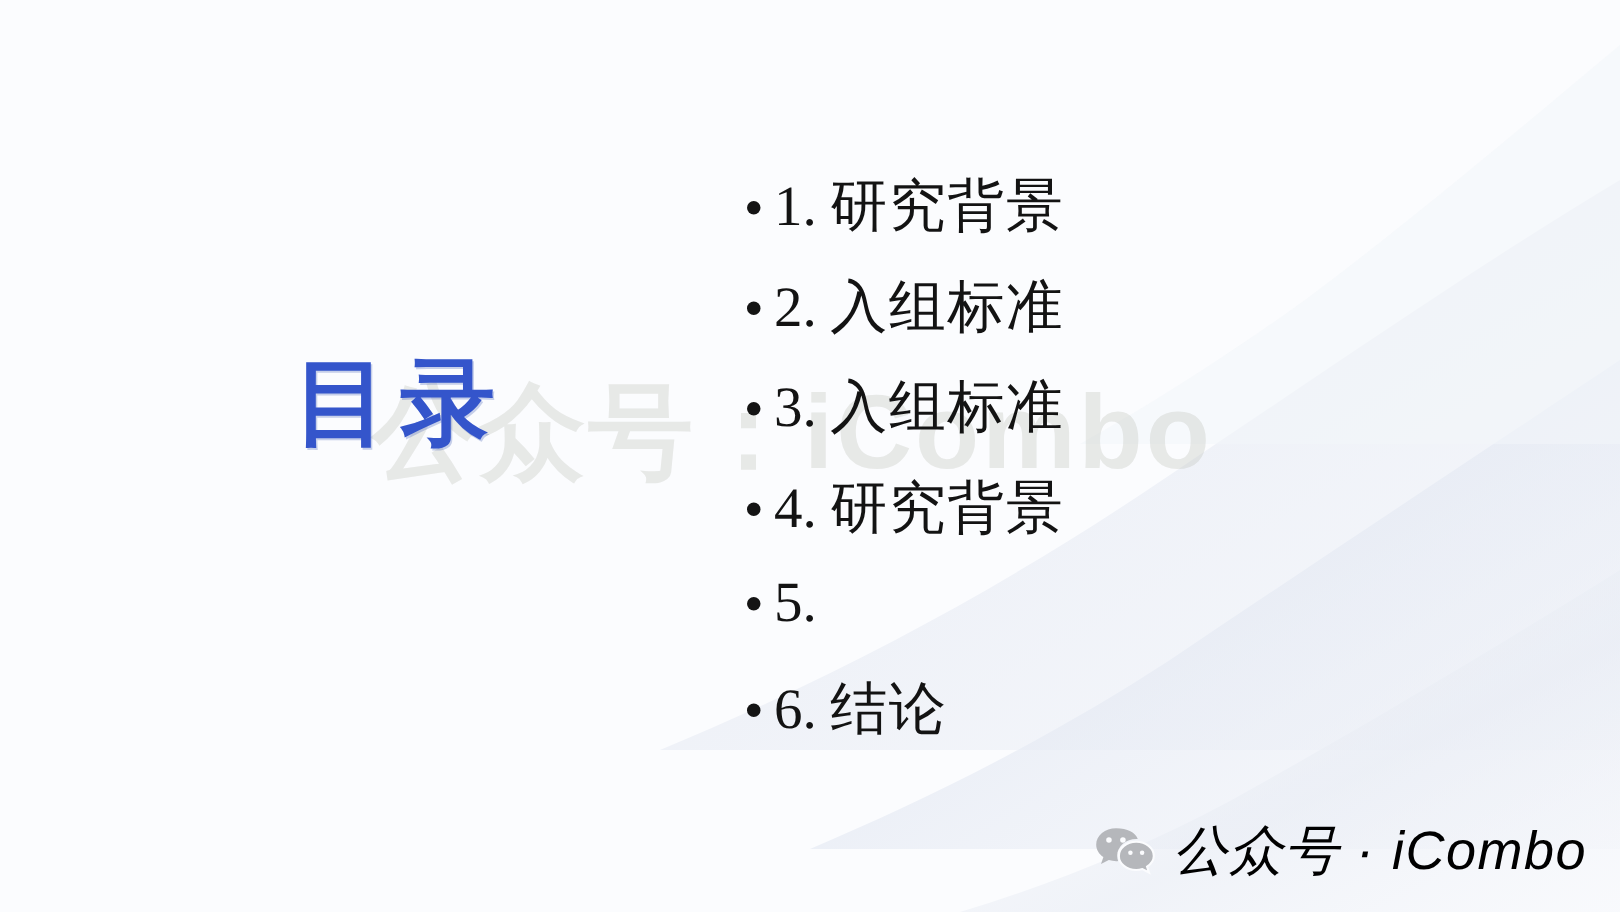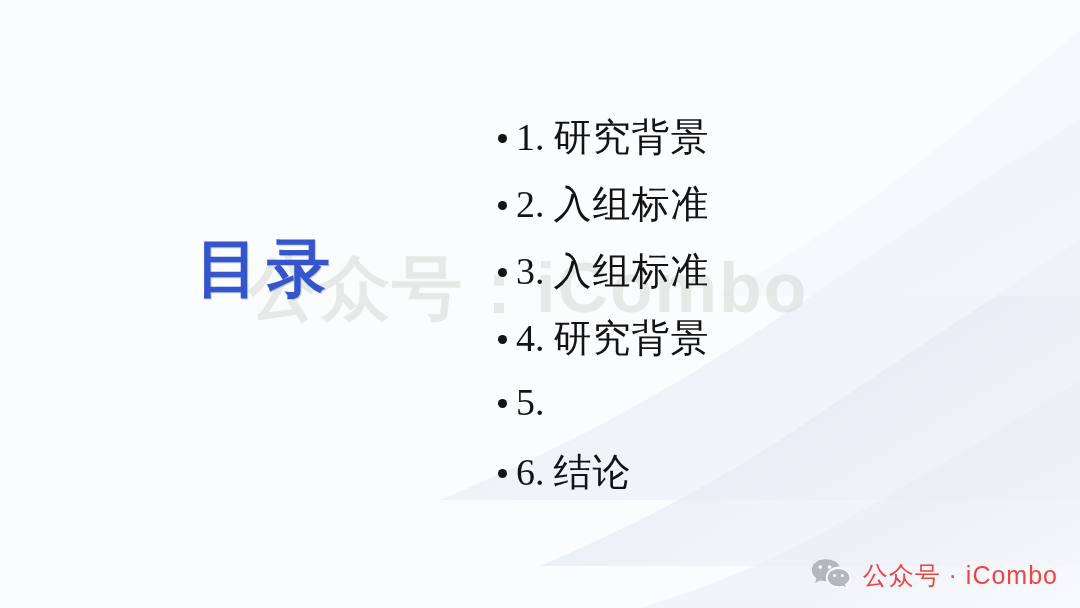--- a/index.html
+++ b/index.html
@@ -109,24 +109,25 @@
     display: flex;
     align-items: center;
     gap: 12px;
   }
   #brand-icon {
     flex: 0 0 auto;
     display: block;
   }
   #brand-text {
     font-family: "Liberation Sans", "DejaVu Sans", sans-serif;
-    font-size: 25px;
-    color: #ef4444;
+    font-size: 36px;
+    color: #000000;
     letter-spacing: 1px;
     white-space: nowrap;
+    font-style: italic;
   }
 </style>
 </head>
 <body>
 
 <div id="slide">
 
   <svg id="bg-decor" viewBox="0 0 1080 608" preserveAspectRatio="none" aria-hidden="true">
     <defs>
       <linearGradient id="gradA" x1="0" y1="0" x2="1" y2="1">

